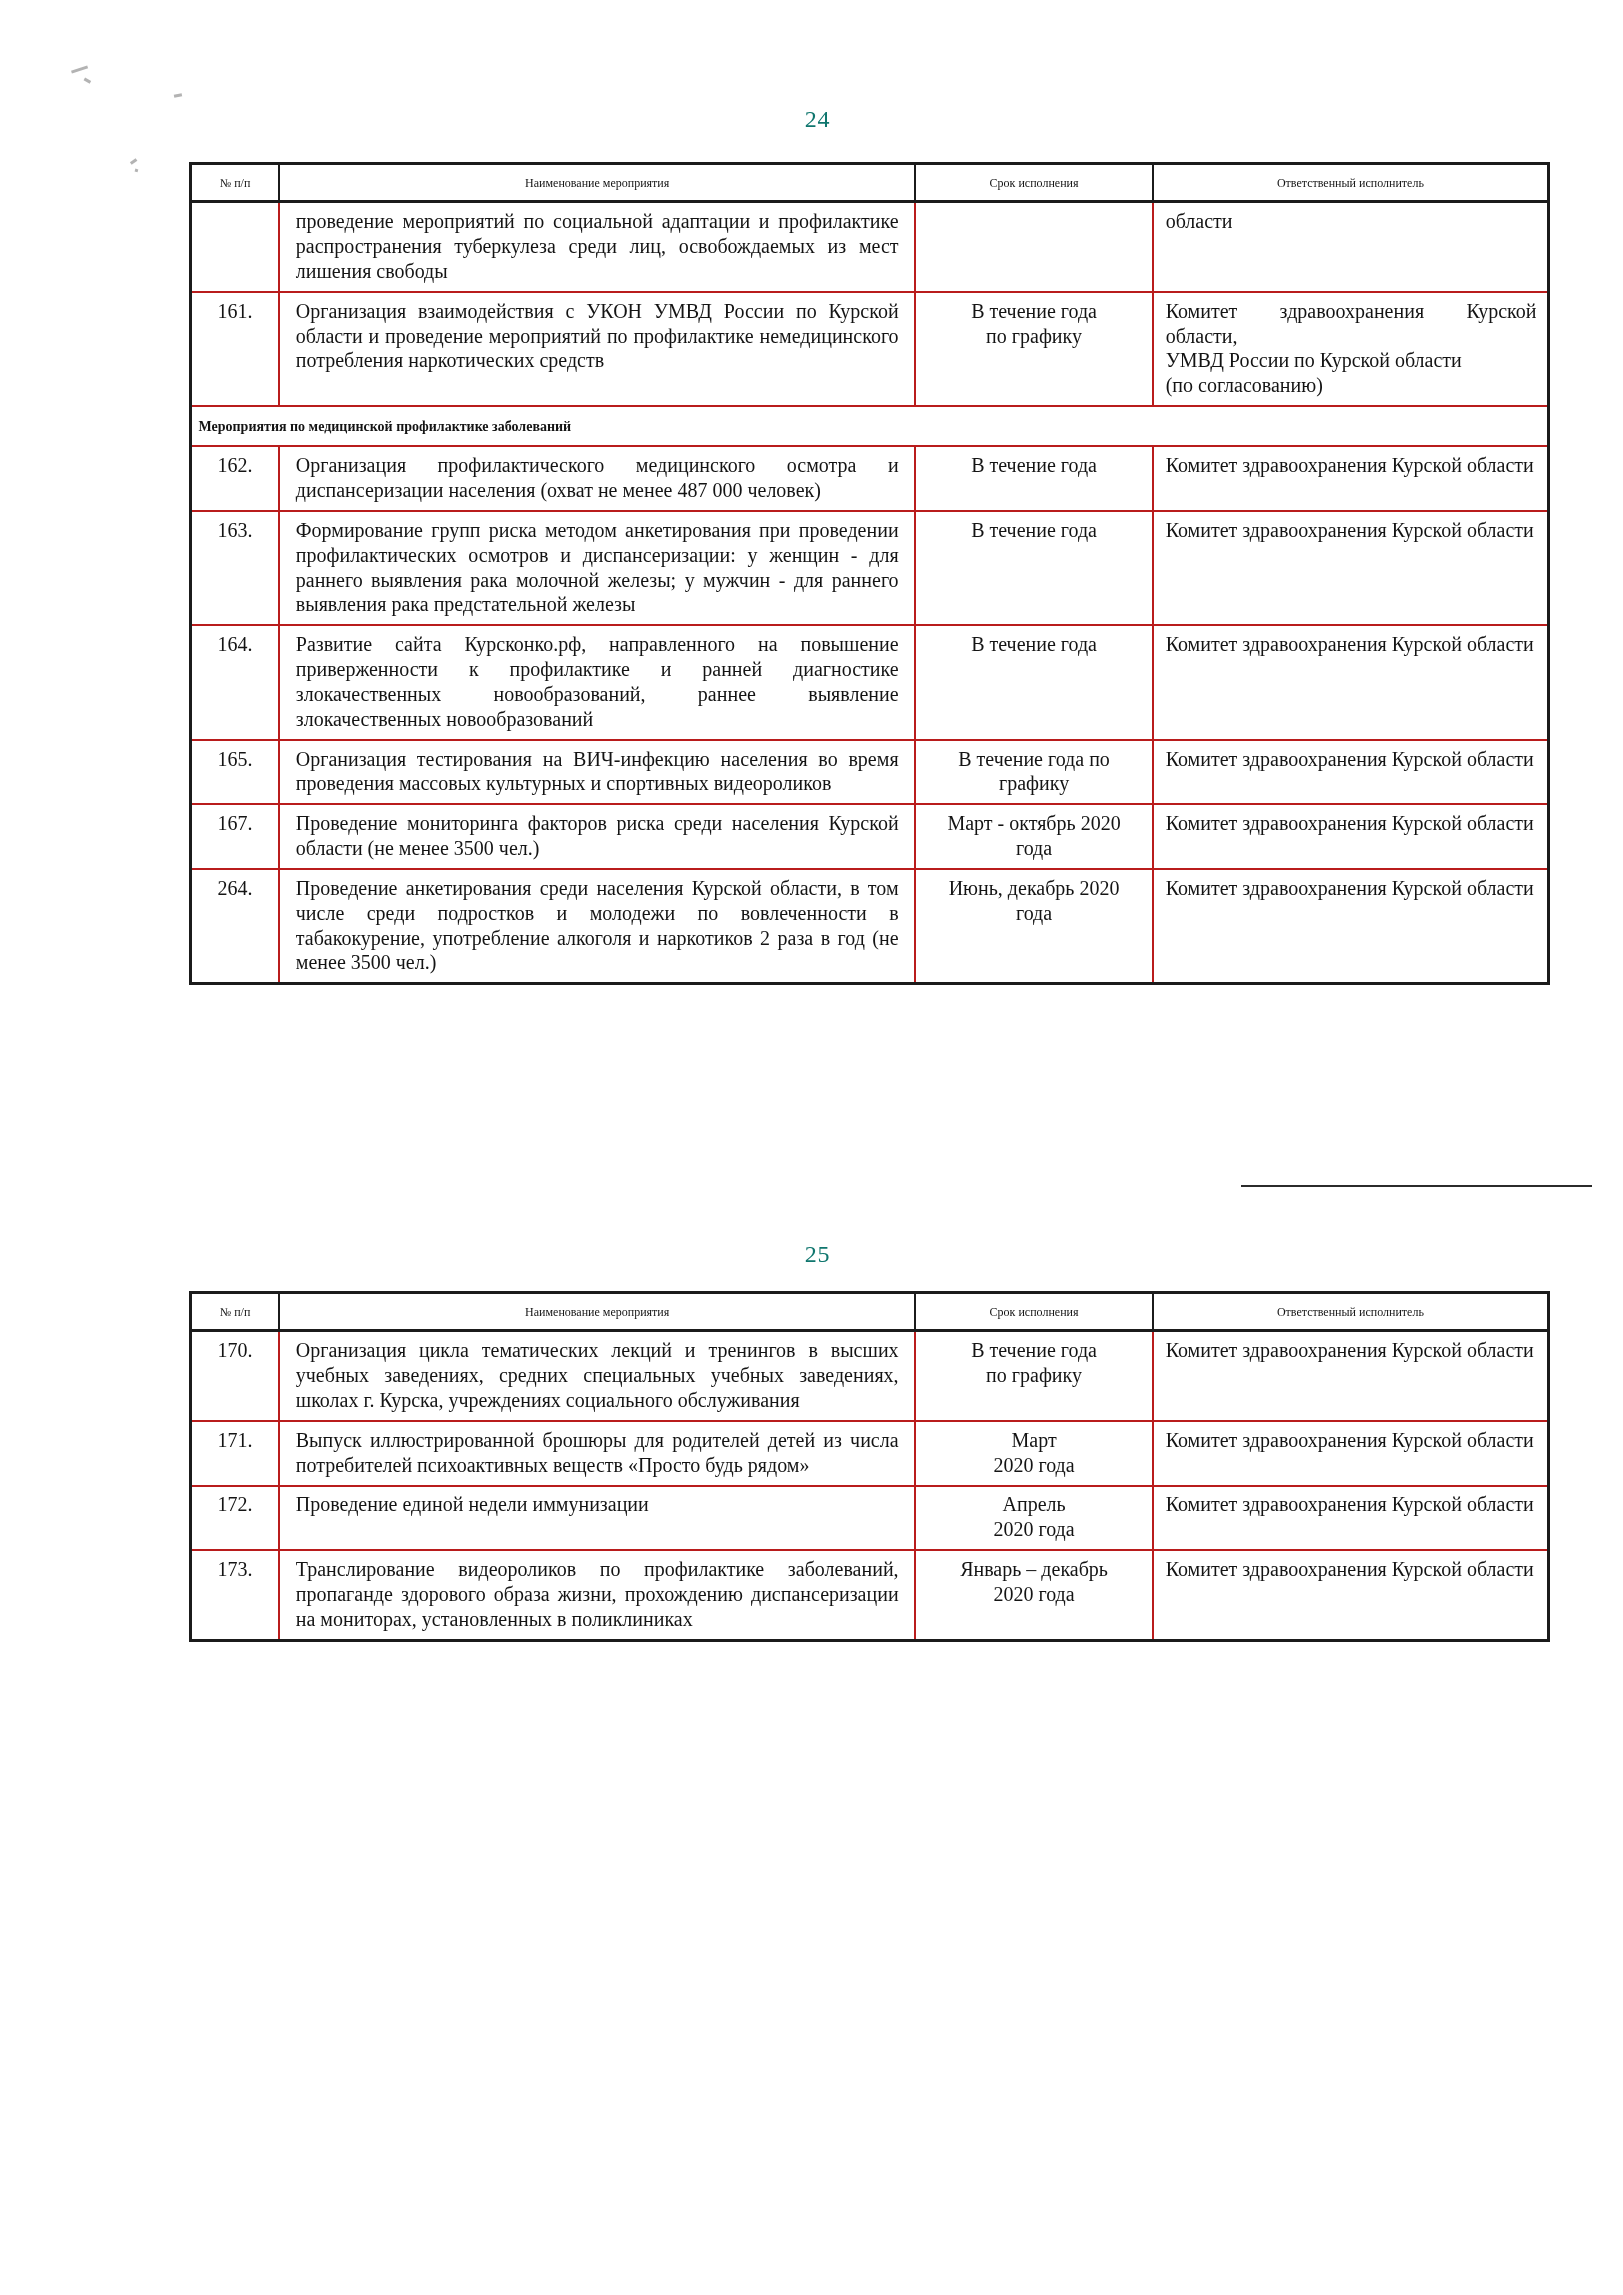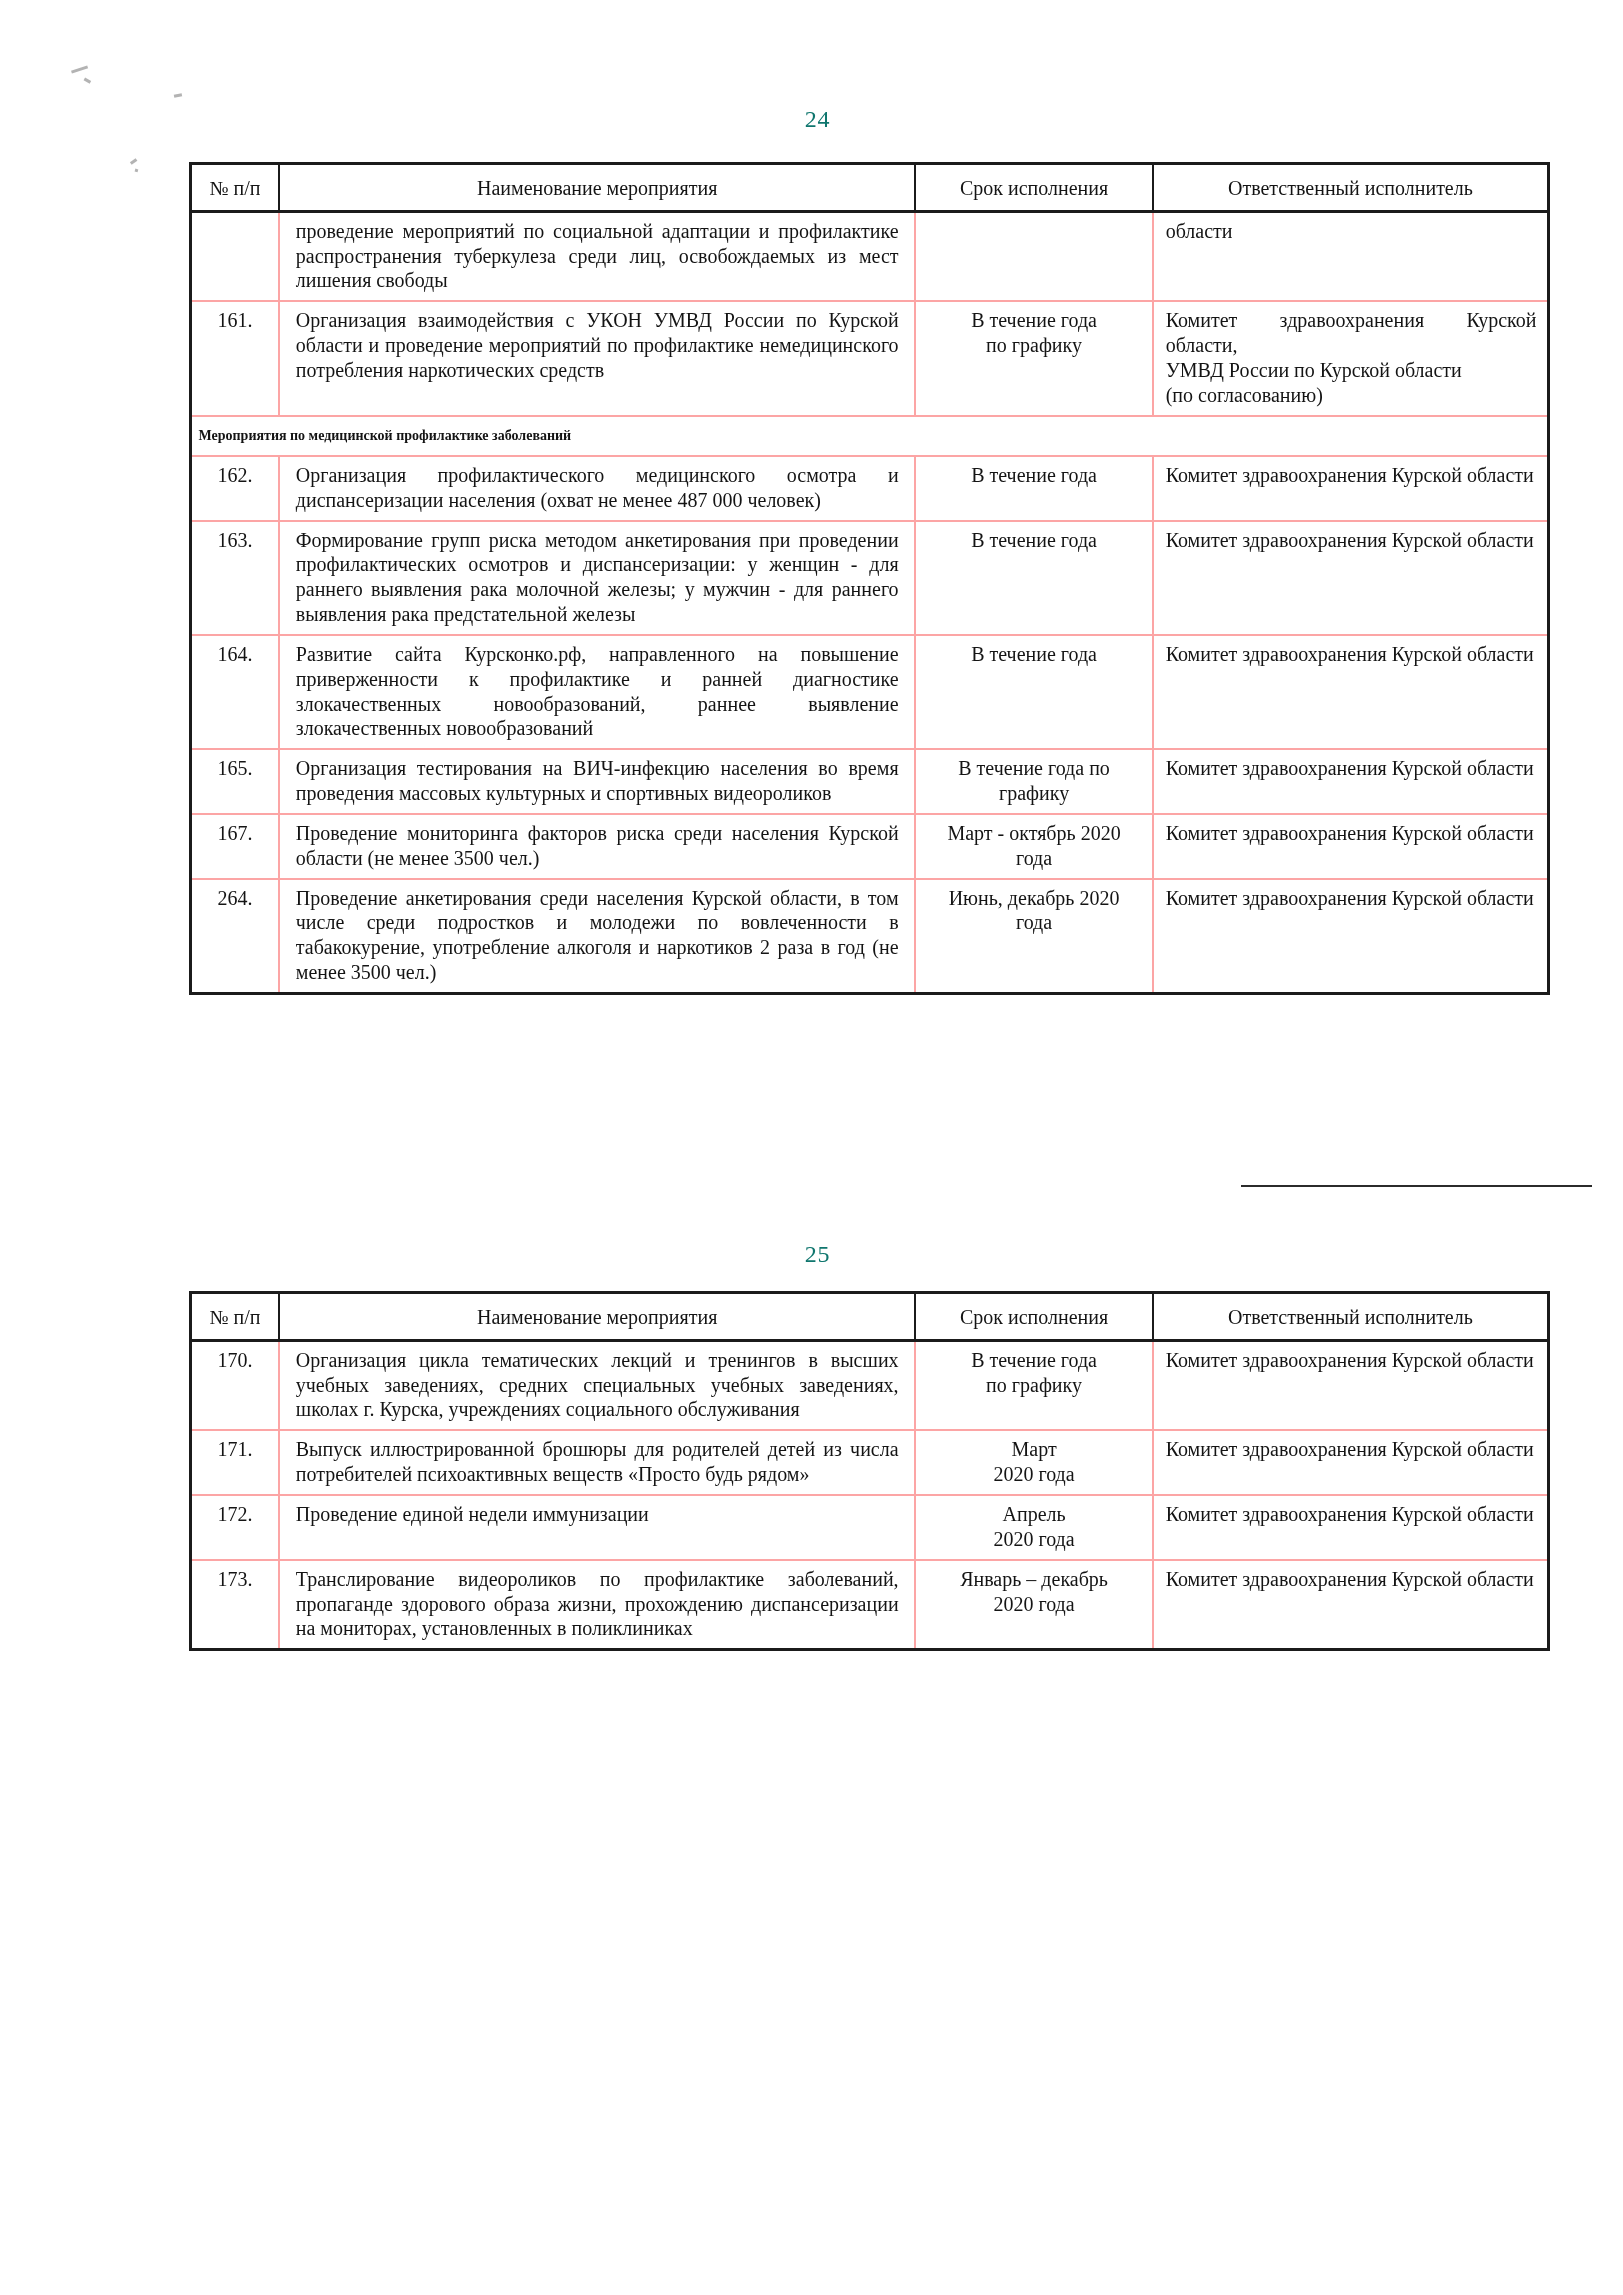--- a/index.html
+++ b/index.html
@@ -38,28 +38,28 @@
     width: 1361px;
     border-collapse: collapse;
     table-layout: fixed;
     border: 3.3px solid #1b1b1b;
   }
   .doc-table th {
     border: 2px solid #1b1b1b;
     border-bottom: 3.3px solid #1b1b1b;
     border-top: 2.6px solid #1b1b1b;
     font-weight: normal;
-    font-size: 20px;
+    font-size: 12px;
     text-align: center;
     vertical-align: middle;
     padding: 10.5px 3.9px;
     line-height: 1.2;
   }
   .doc-table td {
-    border: 2px solid #fca5a5;
+    border: 2px solid #b91c1c;
     vertical-align: top;
     font-size: 20px;
     line-height: 1.24;
     padding: 5.9px 15.7px 7.2px 15.7px;
   }
   td.c-num {
     text-align: center;
     padding-left: 2.6px;
     padding-right: 2.6px;
   }

